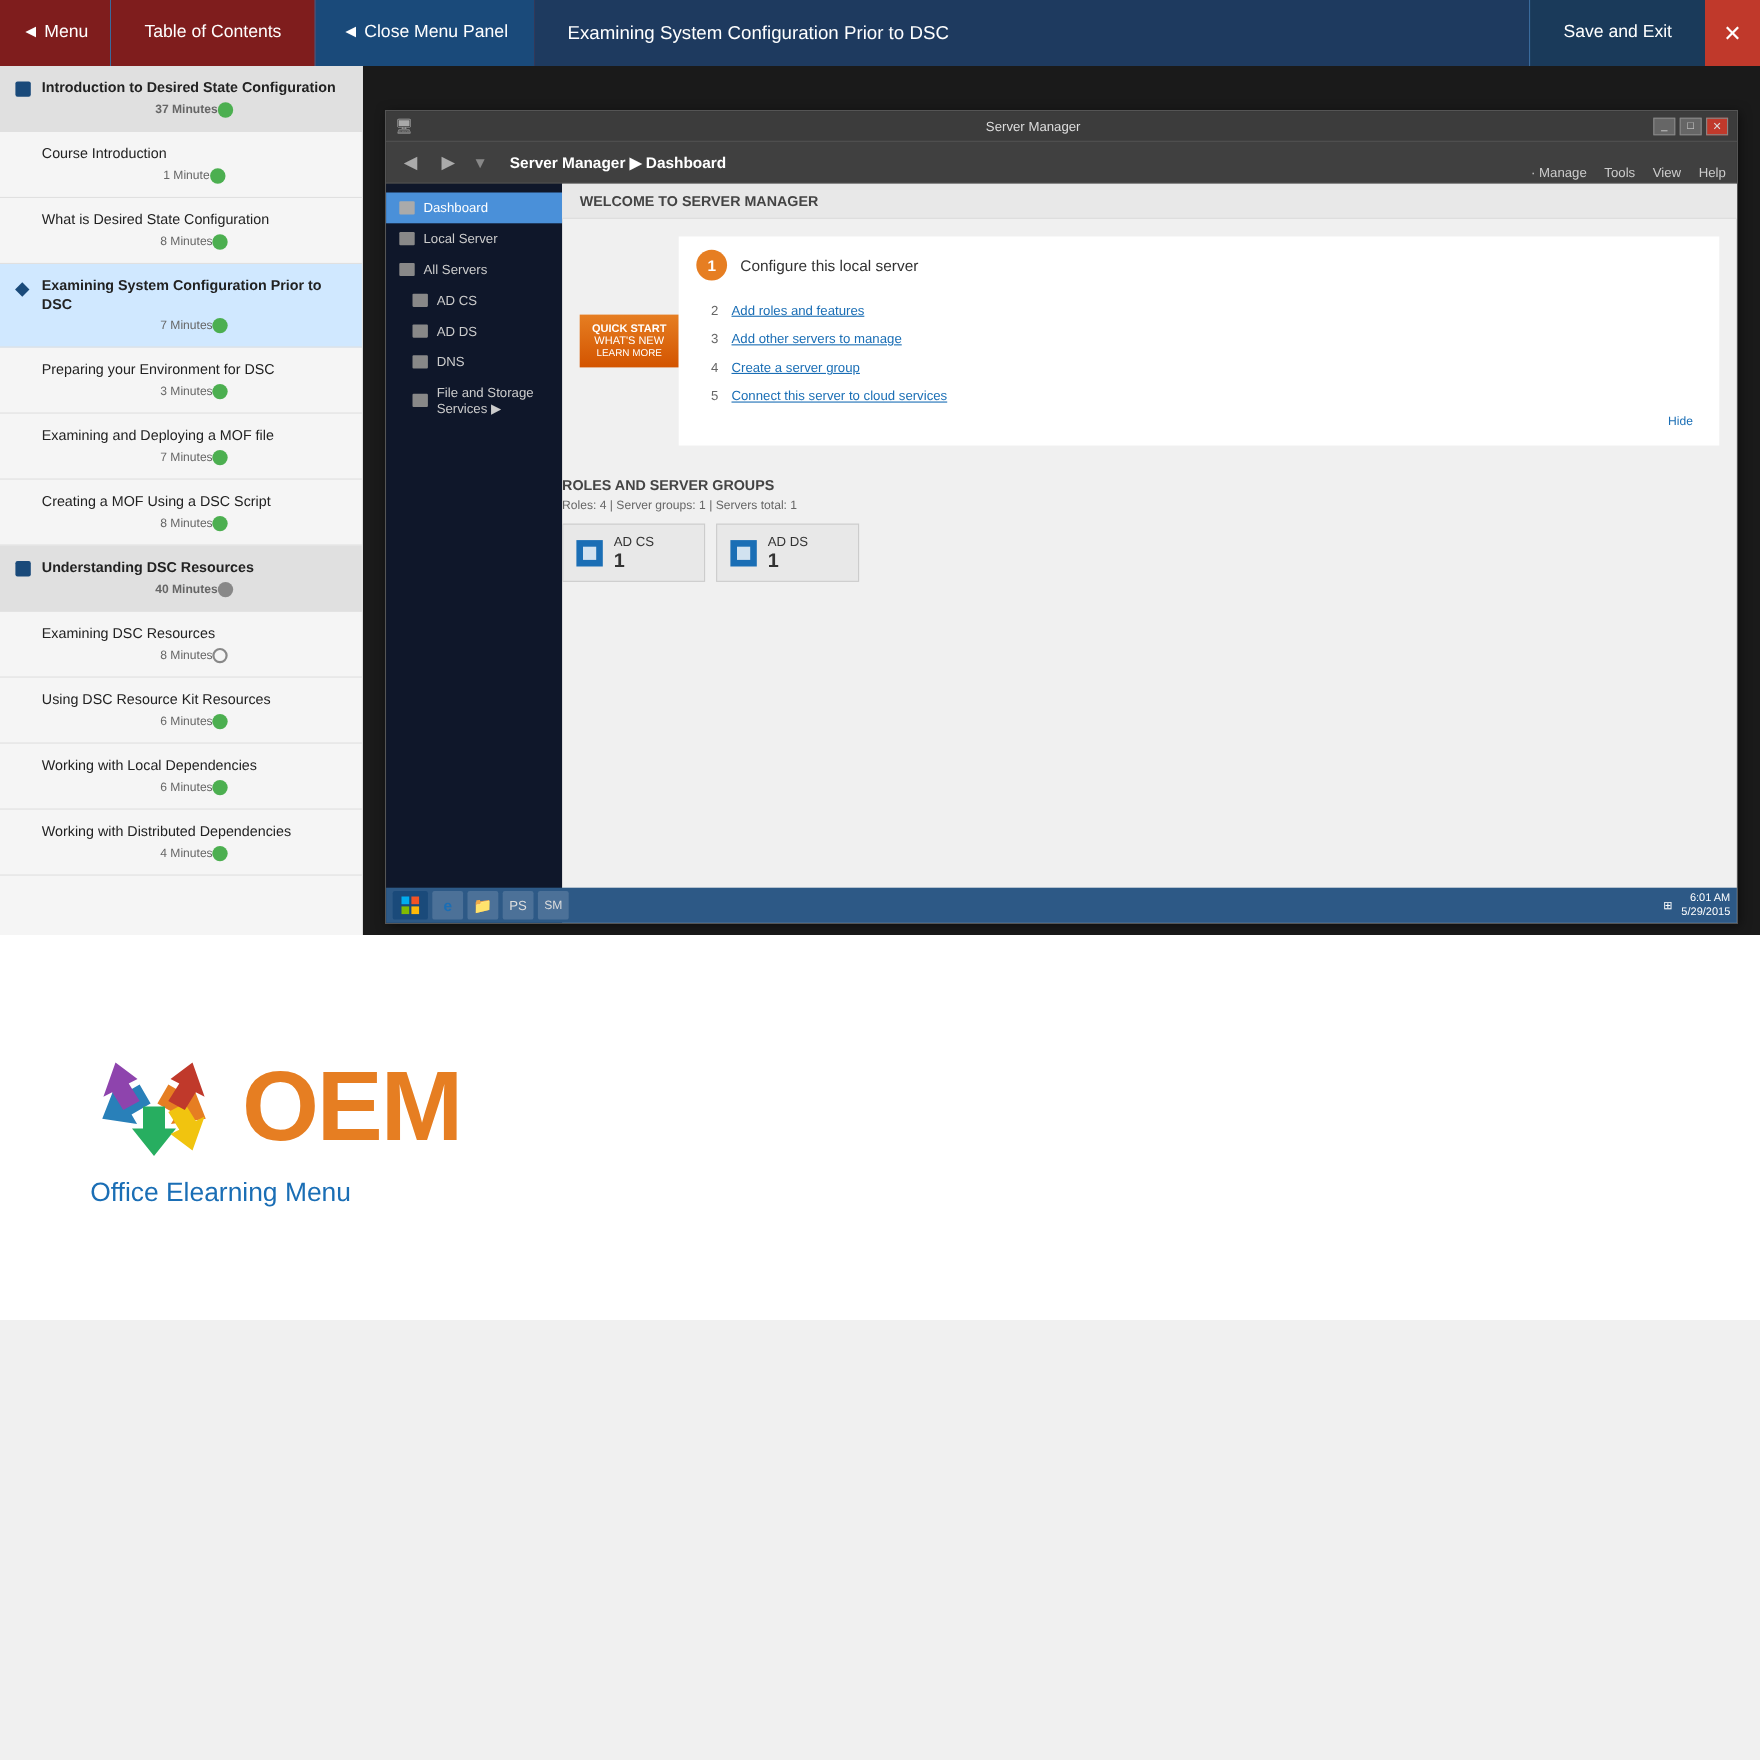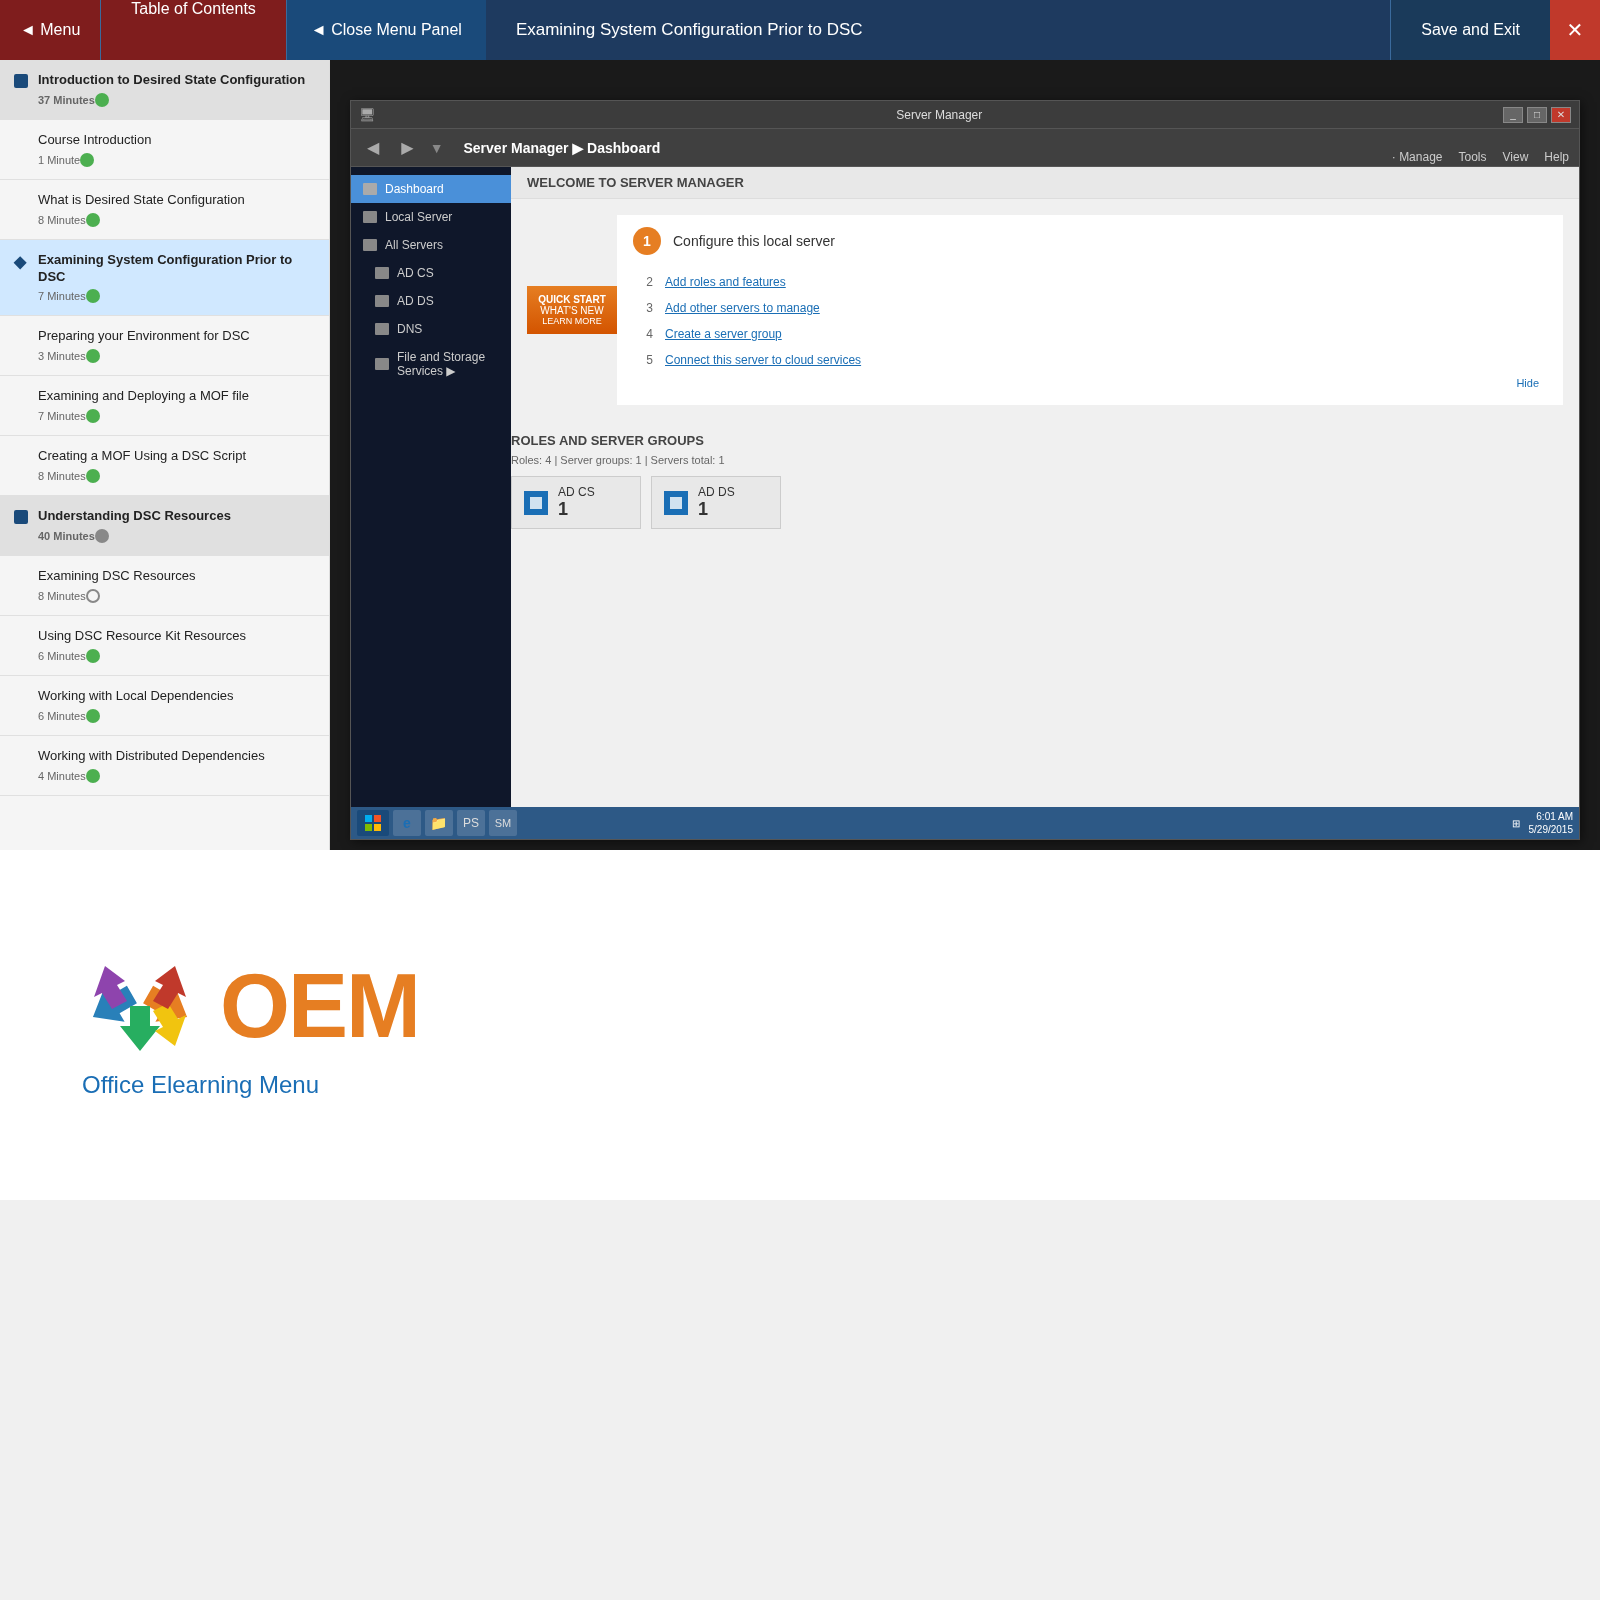--- a/index.html
+++ b/index.html
@@ -22,20 +22,21 @@
       align-items: center;
       padding: 0 20px;
       color: white;
       font-size: 16px;
       cursor: pointer;
       border-right: 1px solid #3a6a9c;
       gap: 6px;
     }
     .top-nav .toc-btn {
       display: flex;
+      align-items: center;
       padding: 0 30px;
       color: white;
       font-size: 16px;
       cursor: pointer;
       border-right: 1px solid #3a6a9c;
     }
     .top-nav .close-panel-btn {
       display: flex;
       align-items: center;
       padding: 0 24px;
@@ -121,21 +122,21 @@
     .item-text {
       flex: 1;
     }
     .item-title {
       font-size: 13px;
       color: #222;
       line-height: 1.3;
     }
     .item-meta {
       display: flex;
-      justify-content: flex-start;
+      justify-content: center;
       margin-top: 4px;
       align-items: center;
     }
     .item-duration {
       font-size: 11px;
       color: #666;
     }
     .item-dot {
       width: 14px;
       height: 14px;

